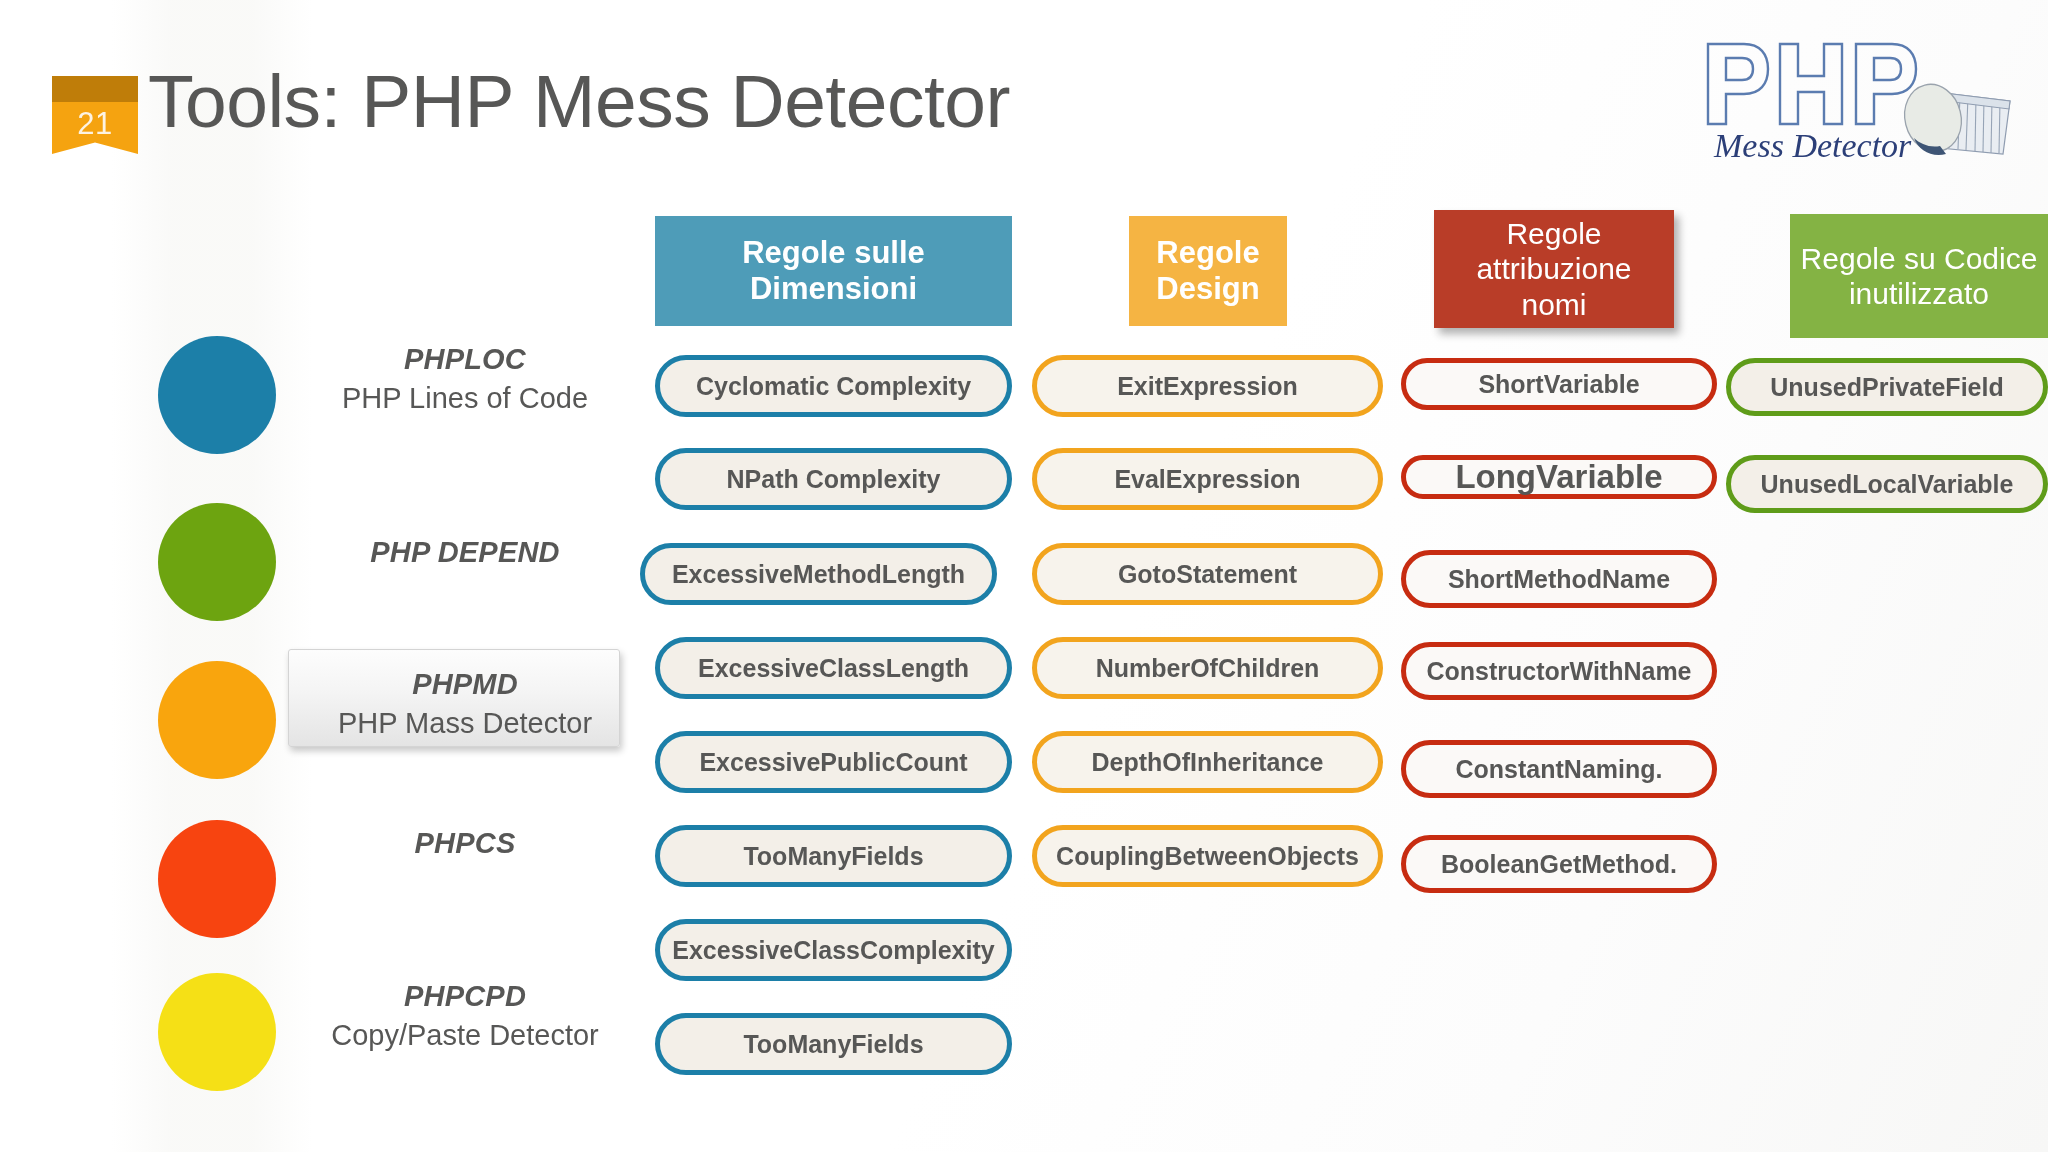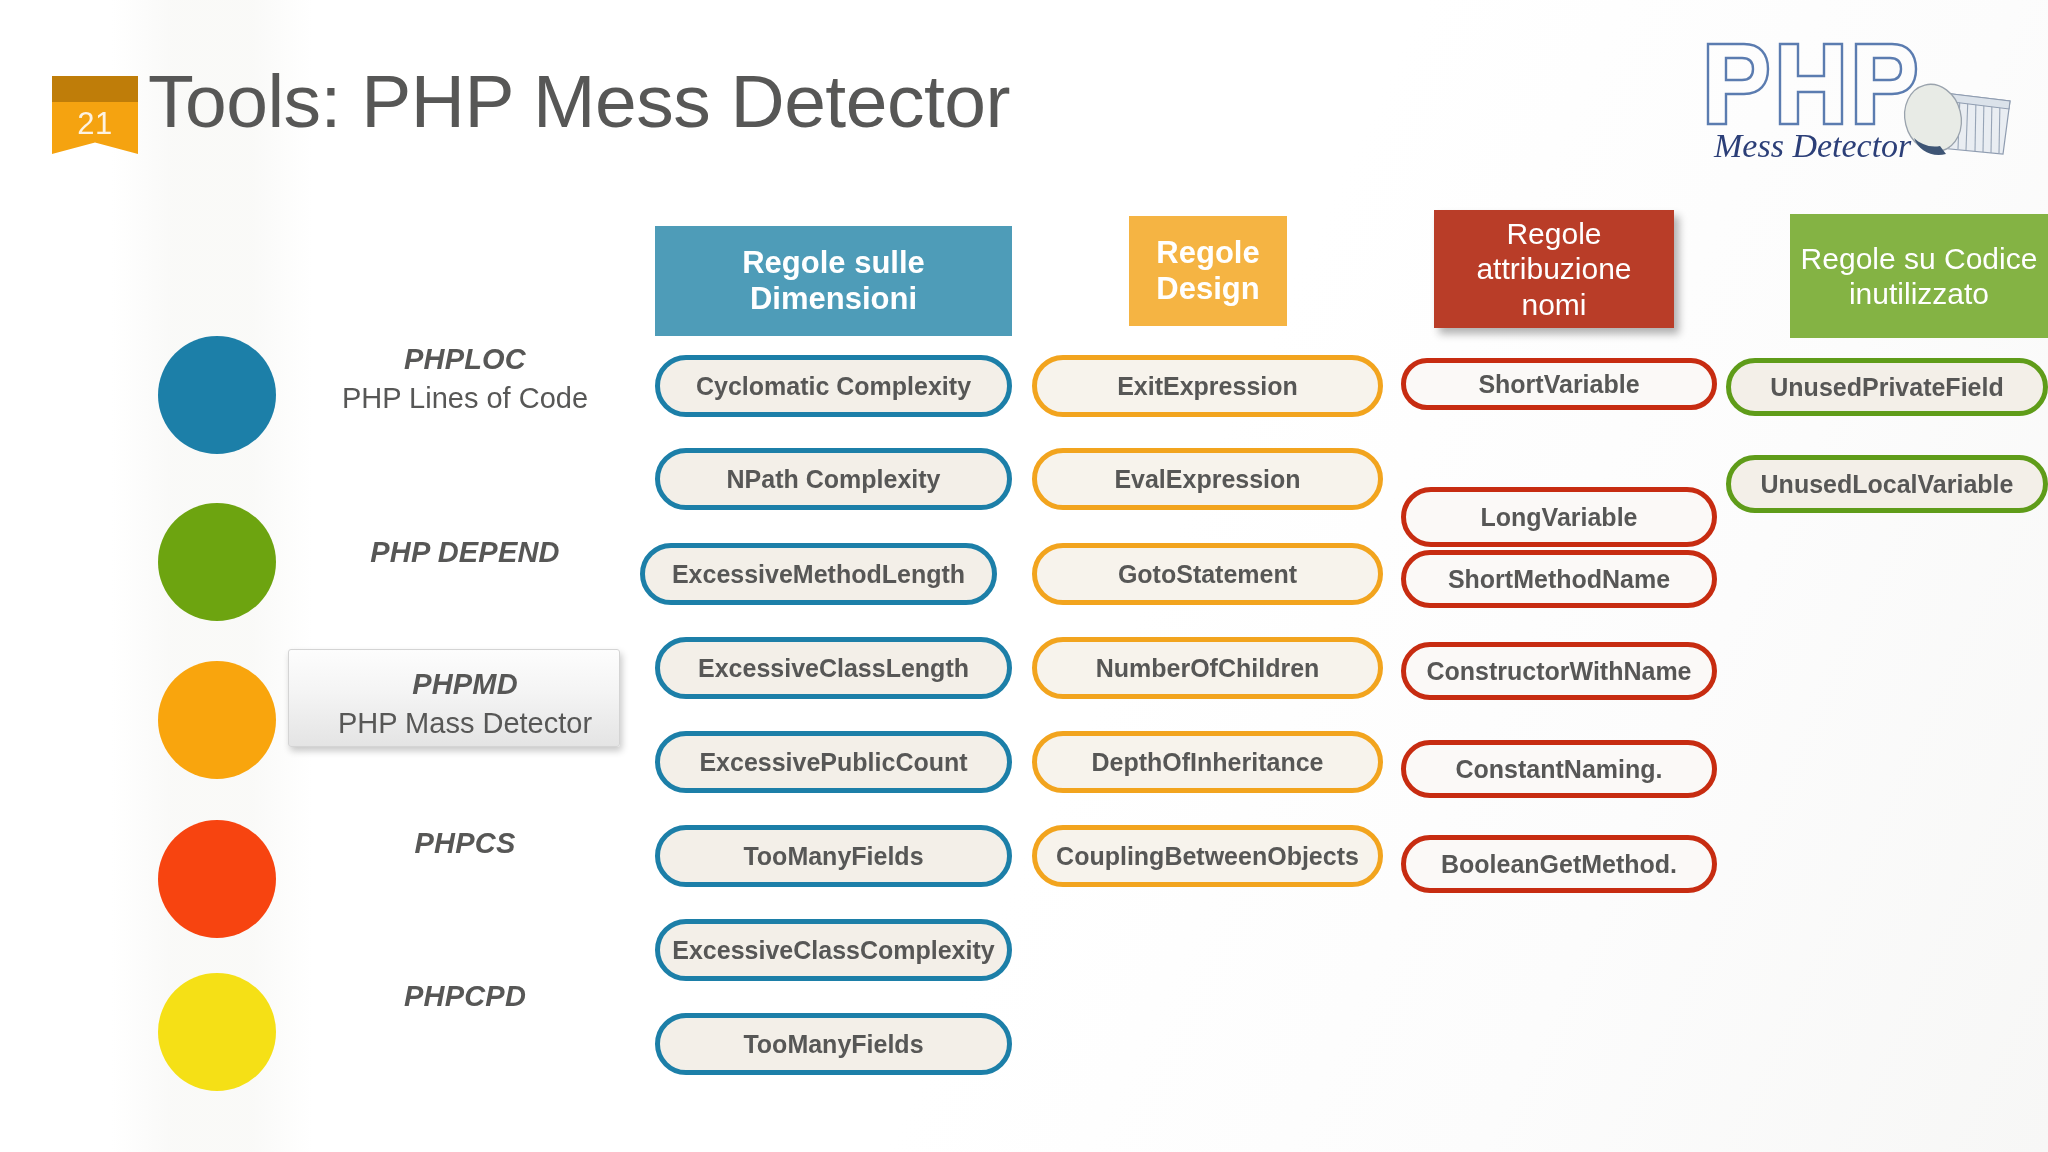--- a/index.html
+++ b/index.html
@@ -233,25 +233,26 @@
     <div class="tool-dot" style="background:#f74410"></div>
     <div class="tool-text">
       <div class="tool-name">PHPCS</div>
     </div>
   </div>
 
   <div class="tool-item" style="top:973px">
     <div class="tool-dot" style="background:#f5e016"></div>
     <div class="tool-text">
       <div class="tool-name">PHPCPD</div>
-    </div>
-  </div>
-
-  <div class="col">
-    <div class="col-head bold" style="left:655px; top:226px; width:357px; height:110px; background:#4e9cb8; font-size:31px;">Regole sulle Dimensioni</div>
+      <div class="tool-desc">Copy/Paste Detector</div>
+    </div>
+  </div>
+
+  <div class="col">
+    <div class="col-head bold" style="left:655px; top:216px; width:357px; height:110px; background:#4e9cb8; font-size:31px;">Regole sulle Dimensioni</div>
     <div class="pill sz" style="left:655px; top:355px; width:357px; height:62px; font-size:25px;">Cyclomatic Complexity</div>
     <div class="pill sz" style="left:655px; top:448px; width:357px; height:62px; font-size:25px;">NPath Complexity</div>
     <div class="pill sz" style="left:640px; top:543px; width:357px; height:62px; font-size:25px;">ExcessiveMethodLength</div>
     <div class="pill sz" style="left:655px; top:637px; width:357px; height:62px; font-size:25px;">ExcessiveClassLength</div>
     <div class="pill sz" style="left:655px; top:731px; width:357px; height:62px; font-size:25px;">ExcessivePublicCount</div>
     <div class="pill sz" style="left:655px; top:825px; width:357px; height:62px; font-size:25px;">TooManyFields</div>
     <div class="pill sz" style="left:655px; top:919px; width:357px; height:62px; font-size:25px;">ExcessiveClassComplexity</div>
     <div class="pill sz" style="left:655px; top:1013px; width:357px; height:62px; font-size:25px;">TooManyFields</div>
   </div>
 
@@ -261,21 +262,21 @@
     <div class="pill dz" style="left:1032px; top:448px; width:351px; height:62px; font-size:25px;">EvalExpression</div>
     <div class="pill dz" style="left:1032px; top:543px; width:351px; height:62px; font-size:25px;">GotoStatement</div>
     <div class="pill dz" style="left:1032px; top:637px; width:351px; height:62px; font-size:25px;">NumberOfChildren</div>
     <div class="pill dz" style="left:1032px; top:731px; width:351px; height:62px; font-size:25px;">DepthOfInheritance</div>
     <div class="pill dz" style="left:1032px; top:825px; width:351px; height:62px; font-size:25px;">CouplingBetweenObjects</div>
   </div>
 
   <div class="col">
     <div class="col-head shadowed" style="left:1434px; top:210px; width:240px; height:118px; background:#b93d28; font-size:30px;">Regole attribuzione nomi</div>
     <div class="pill nm" style="left:1401px; top:358px; width:316px; height:52px; font-size:25px;">ShortVariable</div>
-    <div class="pill nm" style="left:1401px; top:455px; width:316px; height:60px; font-size:25px;margin-top:32px;">LongVariable</div>
+    <div class="pill nm" style="left:1401px; top:455px; width:316px; height:44px; font-size:33px;">LongVariable</div>
     <div class="pill nm" style="left:1401px; top:550px; width:316px; height:58px; font-size:25px;">ShortMethodName</div>
     <div class="pill nm" style="left:1401px; top:642px; width:316px; height:58px; font-size:25px;">ConstructorWithName</div>
     <div class="pill nm" style="left:1401px; top:740px; width:316px; height:58px; font-size:25px;">ConstantNaming.</div>
     <div class="pill nm" style="left:1401px; top:835px; width:316px; height:58px; font-size:25px;">BooleanGetMethod.</div>
   </div>
 
   <div class="col">
     <div class="col-head" style="left:1790px; top:214px; width:258px; height:124px; background:#84b344; font-size:30px;">Regole su Codice inutilizzato</div>
     <div class="pill un" style="left:1726px; top:358px; width:322px; height:58px; font-size:25px;">UnusedPrivateField</div>
     <div class="pill un" style="left:1726px; top:455px; width:322px; height:58px; font-size:25px;">UnusedLocalVariable</div>

